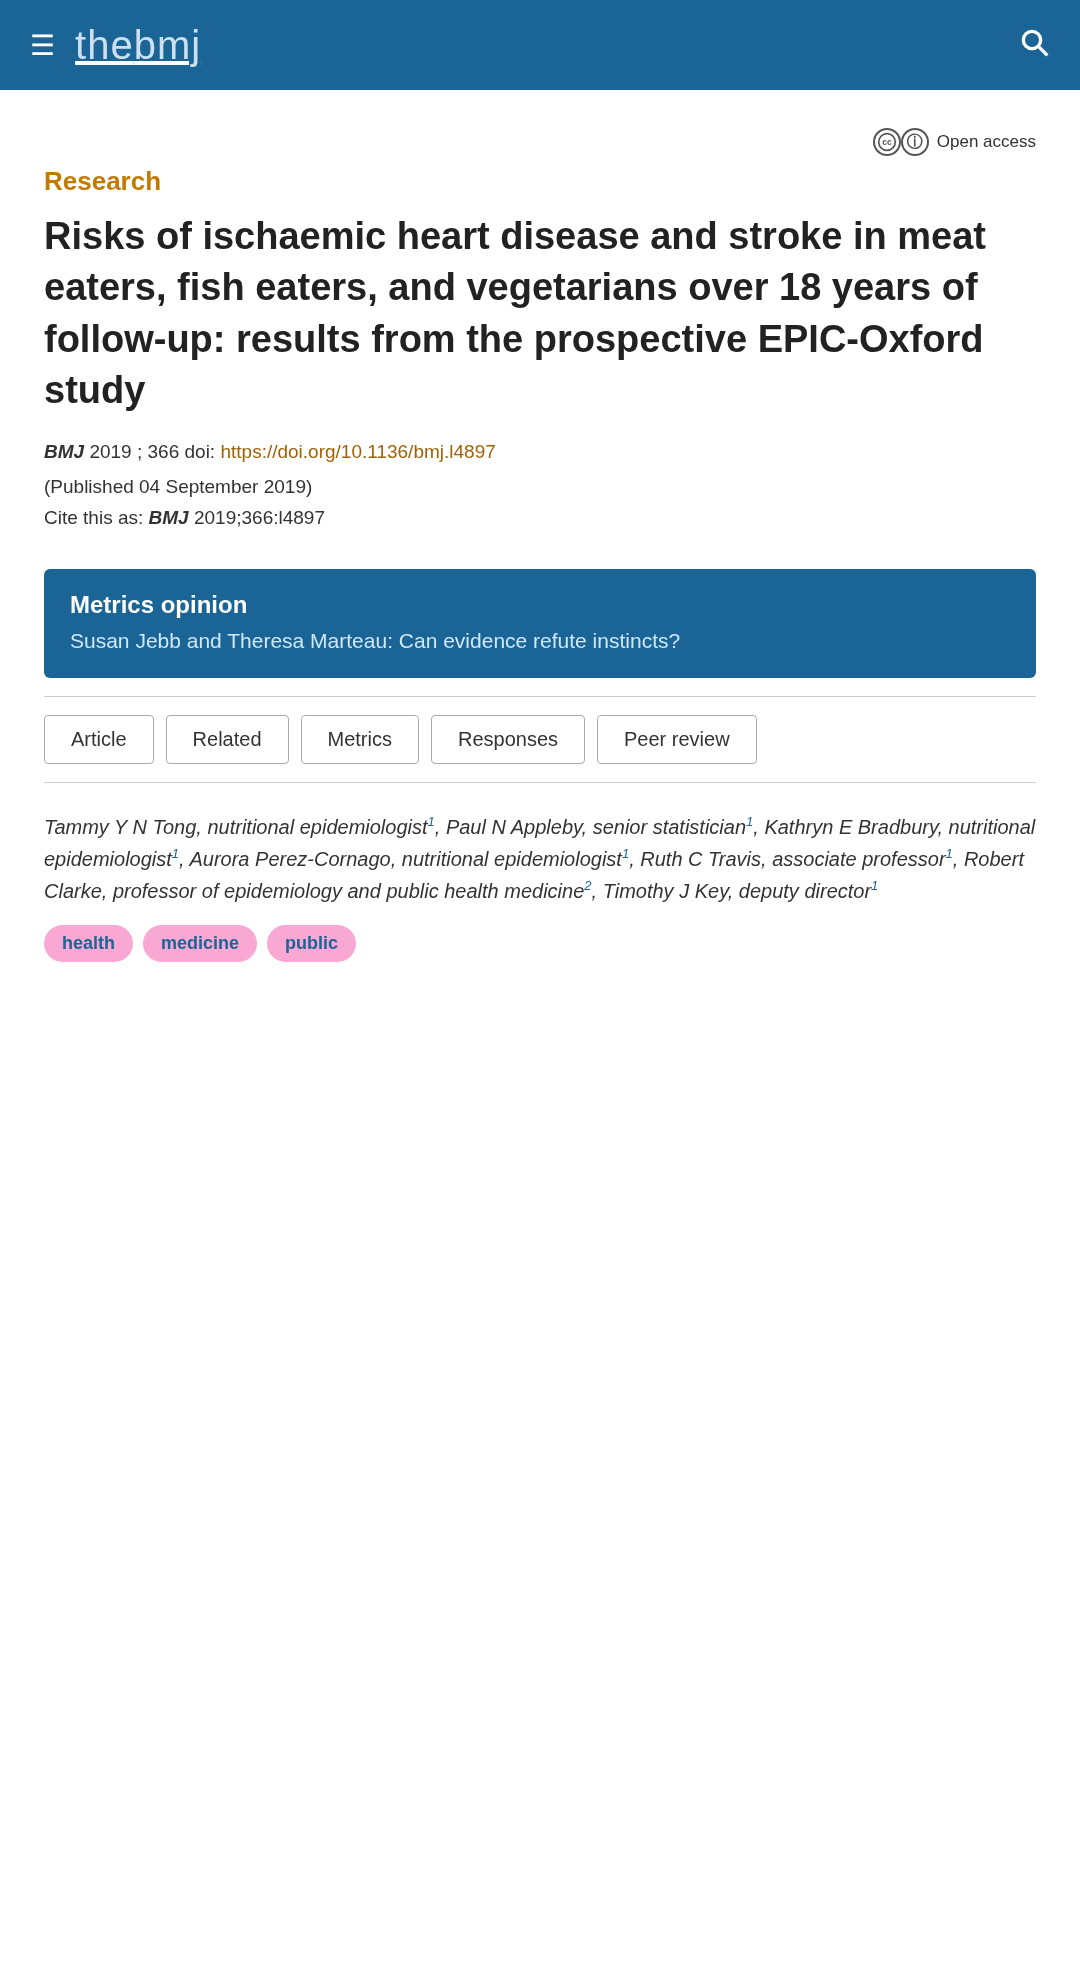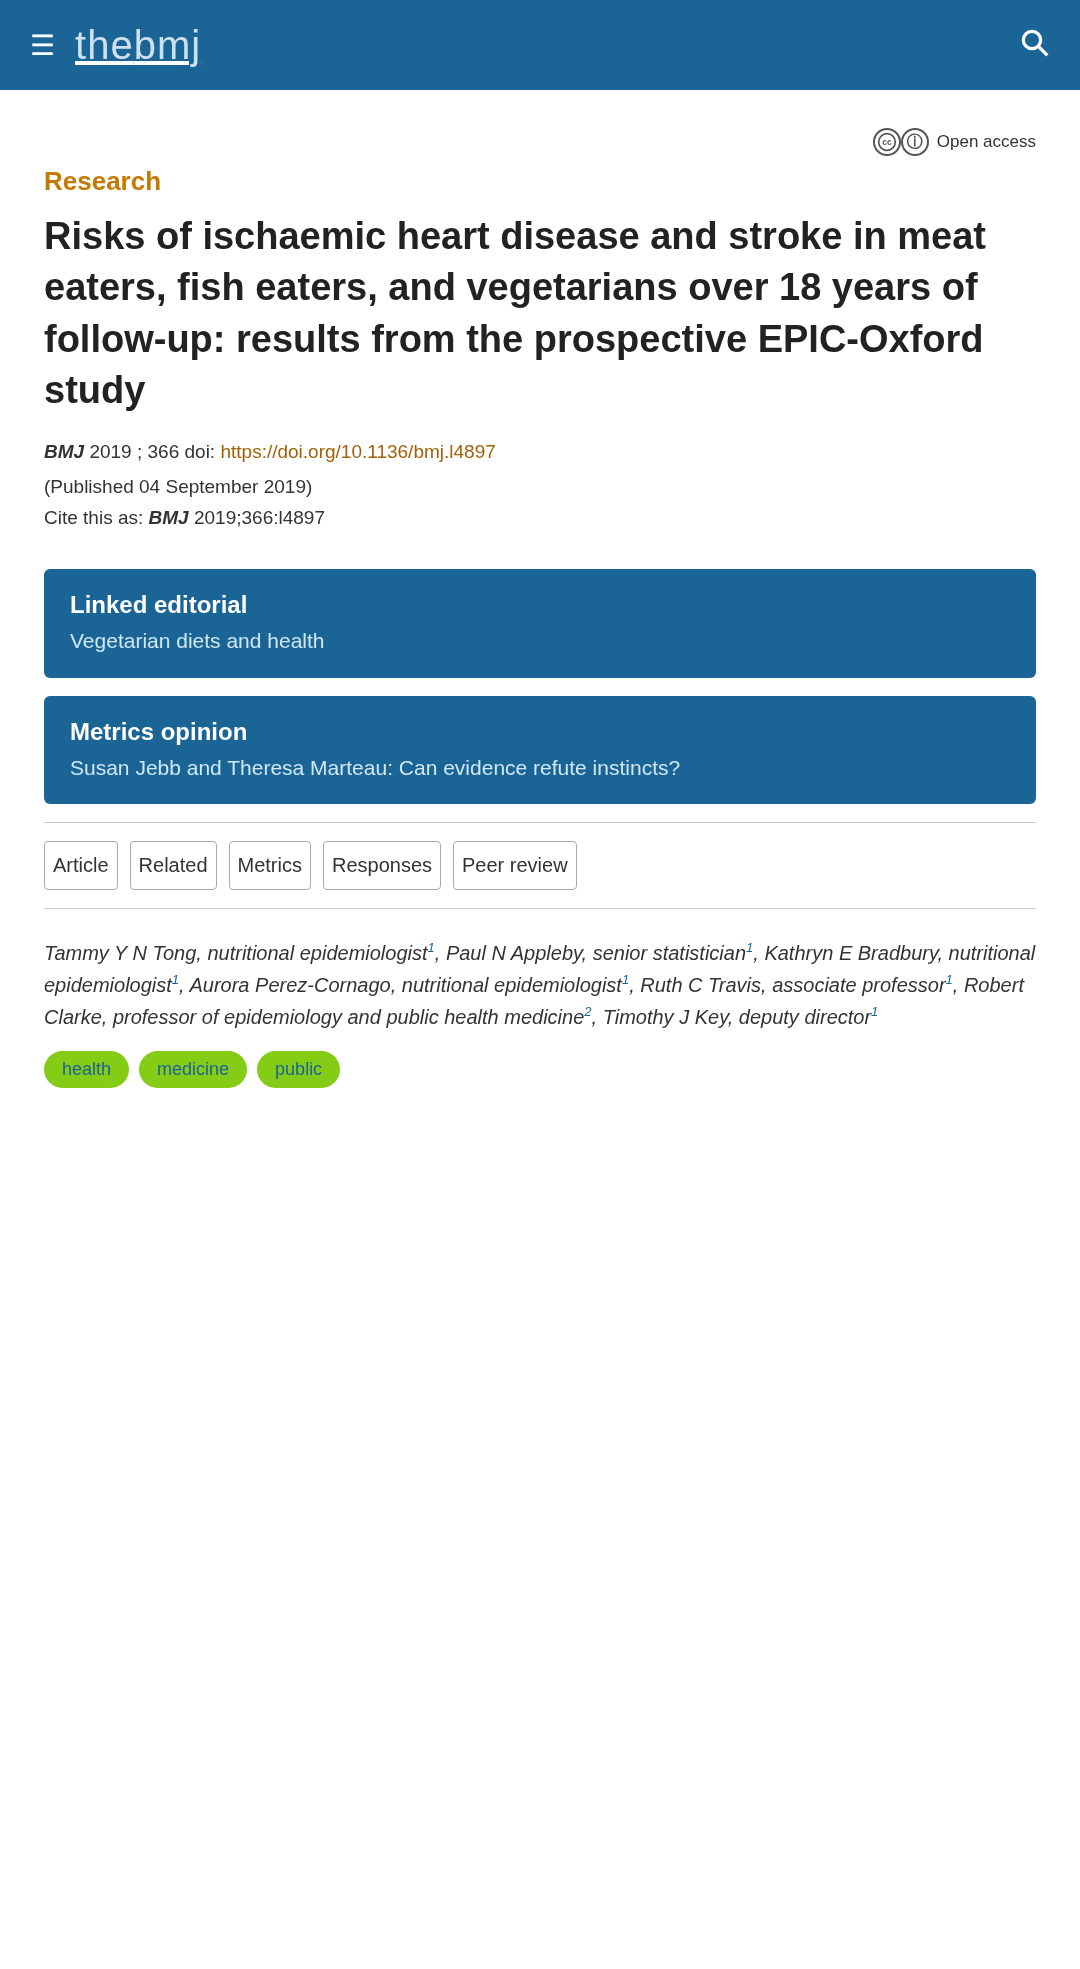--- a/index.html
+++ b/index.html
@@ -151,21 +151,21 @@
       padding: 18px 0 18px 0;
       margin-bottom: 28px;
       display: flex;
       flex-wrap: wrap;
       gap: 12px;
     }
     .tab-button {
       border: 1.5px solid #aaa;
       border-radius: 4px;
       background: #fff;
-      padding: 12px 8px;
+      padding: 12px 26px;
       font-size: 20px;
       color: #333;
       cursor: pointer;
     }
 
     
     .authors-section {
       font-size: 20px;
       color: #333;
       line-height: 1.6;
@@ -181,26 +181,27 @@
     }
 
     
     .tags-container {
       display: flex;
       flex-wrap: wrap;
       gap: 10px;
       margin-top: 18px;
     }
     .tag {
-      background-color: #84cc16;
+      background-color: #f9a8d4;
       color: #1a6496;
       border-radius: 20px;
       padding: 8px 18px;
       font-size: 18px;
       cursor: pointer;
+      font-weight: bold;
     }
   </style>
 </head>
 <body>
 
 <header class="header">
   <div class="header-left">
     <span class="hamburger-icon">☰</span>
     <span class="logo-text">
       <span>the</span><span style="color:#cce0f0; font-weight:300;">bmj</span>
@@ -241,24 +242,20 @@
     <span>  doi: </span>
     <a href="#">https://doi.org/10.1136/bmj.l4897</a>
   </p>
   <p class="meta-info">(Published 04 September 2019)</p>
   <p class="cite-as">
     <span>Cite this as:</span>
     <span class="journal-italic"> BMJ </span>
     <span>2019;366:l4897</span>
   </p>
 
-  <div class="blue-card">
-    <div class="blue-card-title">Linked editorial</div>
-    <div class="blue-card-subtitle">Vegetarian diets and health</div>
-  </div>
 
   <div class="blue-card">
     <div class="blue-card-title">Metrics opinion</div>
     <div class="blue-card-subtitle">Susan Jebb and Theresa Marteau: Can evidence refute instincts?</div>
   </div>
 
   <div class="tabs-container">
     <button class="tab-button">Article</button>
     <button class="tab-button">Related</button>
     <button class="tab-button">Metrics</button>

